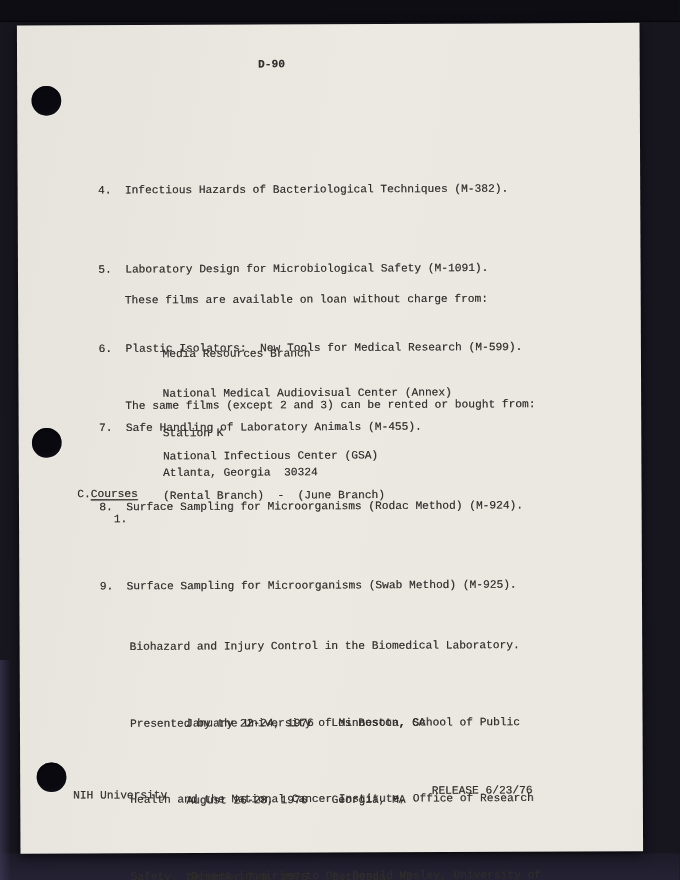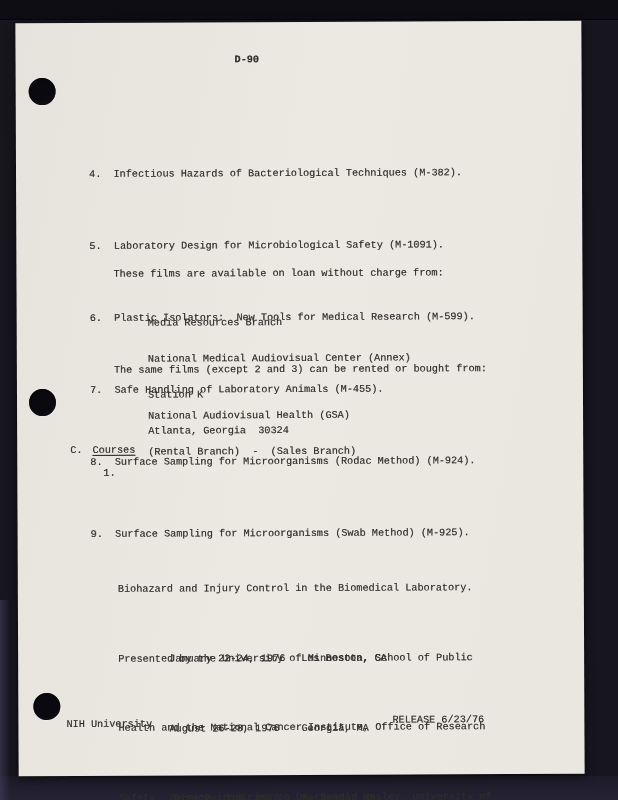--- a/index.html
+++ b/index.html
@@ -44,21 +44,21 @@
     text-shadow:.3px 0 0 rgba(48,46,43,.5);
   }
   .pageno{left:219px;top:32px;font-weight:bold;}
   .film-list{left:73px;top:92px;line-height:24px;}
   .film-row .num{display:inline-block;width:4ch;}
   .loan-intro{left:97px;top:246px;}
   .loan-address{left:131px;top:271px;line-height:12px;}
   .rental-intro{left:97px;top:342px;}
   .rental-address{left:131px;top:364px;line-height:12px;}
   .courses-head{left:53px;top:422px;}
-  .courses-head .heading{margin-left:10px;text-decoration:underline;text-underline-offset:2px;}
+  .courses-head .heading{text-decoration:underline;text-underline-offset:2px;}
   .course-item{left:86px;top:439px;line-height:23.2px;}
   .course-item .num{position:absolute;left:0;top:0;}
   .course-par{margin-left:14px;}
   .schedule{left:151px;top:578px;line-height:23.4px;}
   .sched-row .date{display:inline-block;width:132px;}
   .footer-left{left:48px;top:696px;}
   .footer-right{left:374px;top:693px;}
 </style>
 </head>
 <body style="--bg: #17161f; --bg-top: #0e0d13; --paper: #e9e7e0; --ink: #302e2b;">
@@ -89,22 +89,22 @@
     <div class="txt loan-address">
       <div>Media Resources Branch</div>
       <div>National Medical Audiovisual Center (Annex)</div>
       <div>Station K</div>
       <div>Atlanta, Georgia  30324</div>
     </div>
 
     <div class="txt rental-intro">The same films (except 2 and 3) can be rented or bought from:</div>
 
     <div class="txt rental-address">
-      <div>National Audiovisual Health (GSA)</div>
-      <div>(Rental Branch)  -  (Sales Branch)</div>
+      <div>National Infectious Center (GSA)</div>
+      <div>(Rental Branch)  -  (June Branch)</div>
     </div>
 
     <div class="txt courses-head"><span>C.</span><span class="heading">Courses</span></div>
 
     <div class="txt course-item">
       <span class="num">1.</span>
       <div class="course-par">
         <div>Biohazard and Injury Control in the Biomedical Laboratory.</div>
         <div>Presented by the University of Minnesota, School of Public</div>
         <div>Health and the National Cancer Institute, Office of Research</div>

